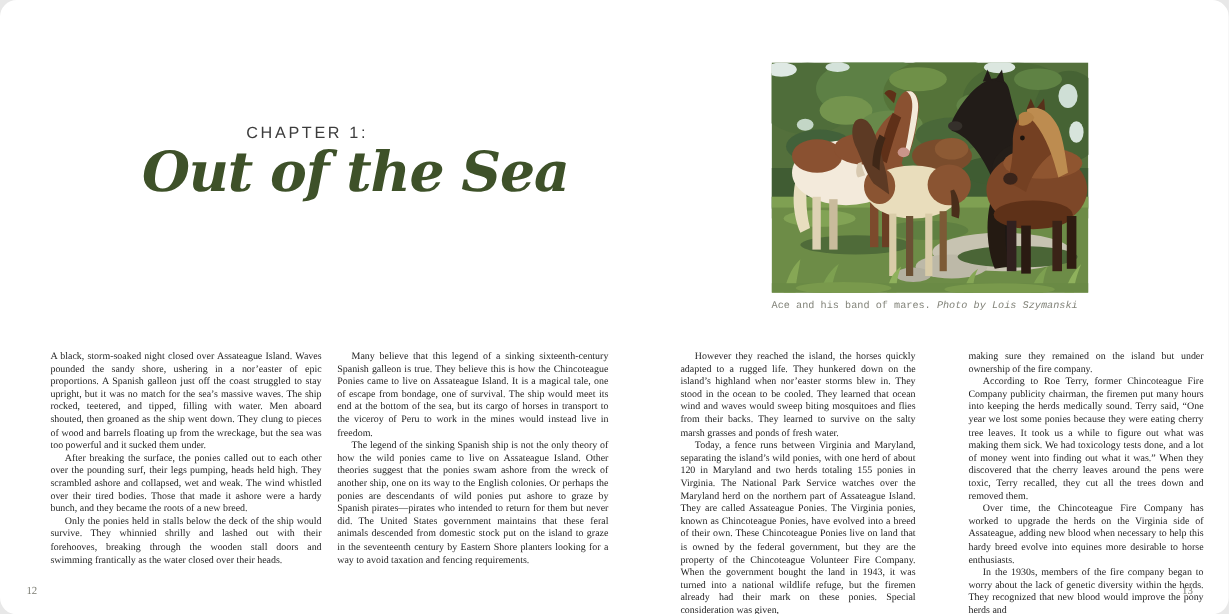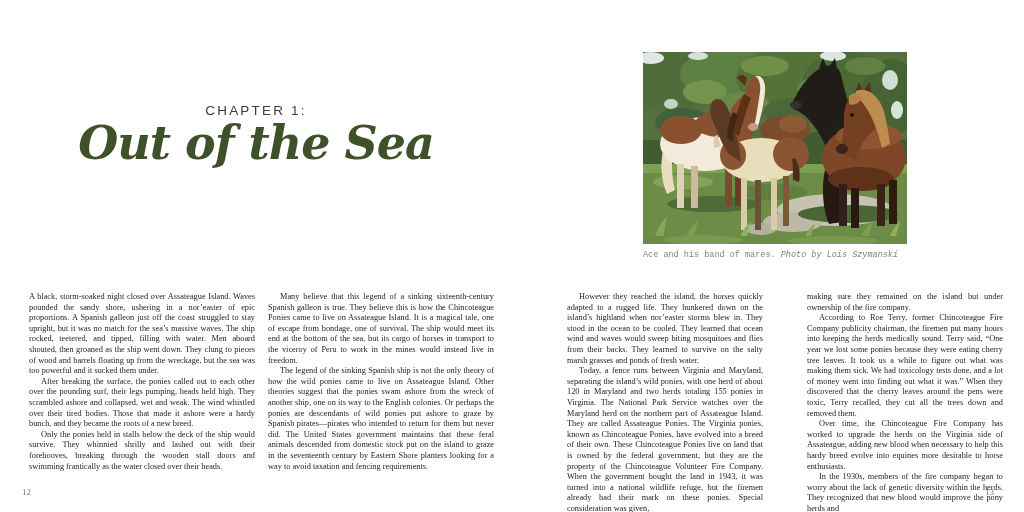--- a/index.html
+++ b/index.html
@@ -1,39 +1,40 @@
 <!DOCTYPE html>
 <html><head>
 <meta charset="utf-8">
 <style>
   html,body{margin:0;padding:0;background:#e8e8e8;}
   .spread{
     position:relative;width:1024px;height:512px;background:#ffffff;
     font-family:"Liberation Serif",serif;color:#232323;overflow:hidden;
     margin:0 auto;
+    border-radius:14px;
   }
   .page{position:absolute;top:0;width:512px;height:512px;}
   .page-left{left:0;}
   .page-right{left:512px;}
 
   
   .kicker{
     position:absolute;top:103px;left:0;width:512px;text-align:center;
     font-family:"Liberation Sans",sans-serif;font-size:13.5px;font-weight:400;
     letter-spacing:2.2px;color:#3c3c3c;
   }
   .script-title{
     position:absolute;top:116px;left:0;width:512px;text-align:center;
     font-family:"DejaVu Serif",serif;font-style:italic;font-weight:700;
-    font-size:46px;letter-spacing:-1px;color:#3e5129;
+    font-size:46px;letter-spacing:-1px;color:#3e5129;padding-left:40px;
   }
 
   
   .columns{position:absolute;top:292px;display:flex;}
-  .page-left .columns{left:29px;width:465px;gap:13px;}
+  .page-left .columns{left:42px;width:465px;gap:13px;}
   .page-right .columns{left:23px;width:468px;gap:12px;}
   .col{width:226px;}
   .page-right .col{width:228px;margin-left:32px;}
   .col p{
     margin:0;font-size:8.3px;line-height:10.6px;text-align:justify;
     color:#232323;
   }
   .col p.ind{text-indent:12px;}
 
   

